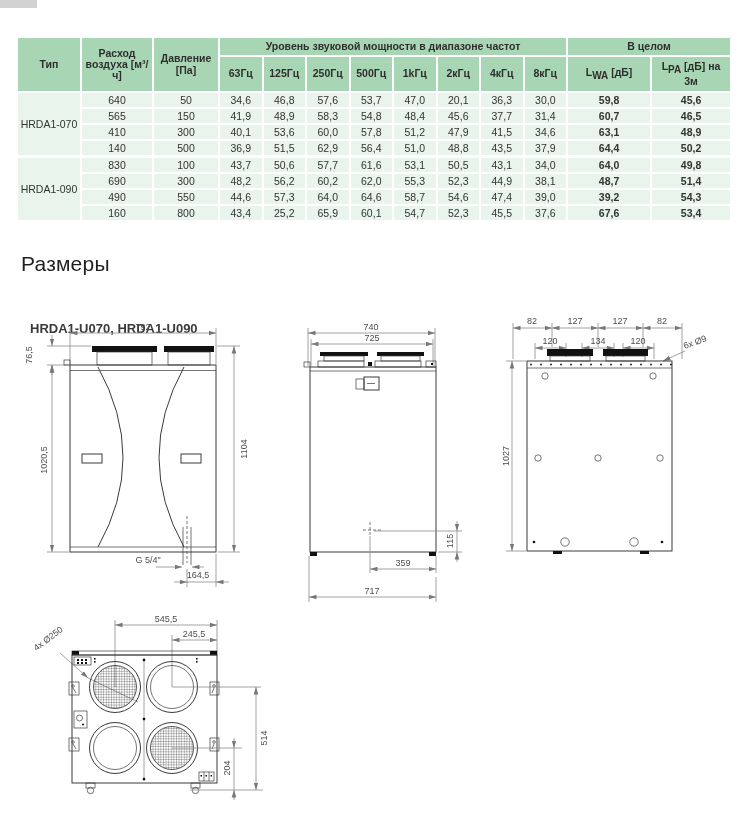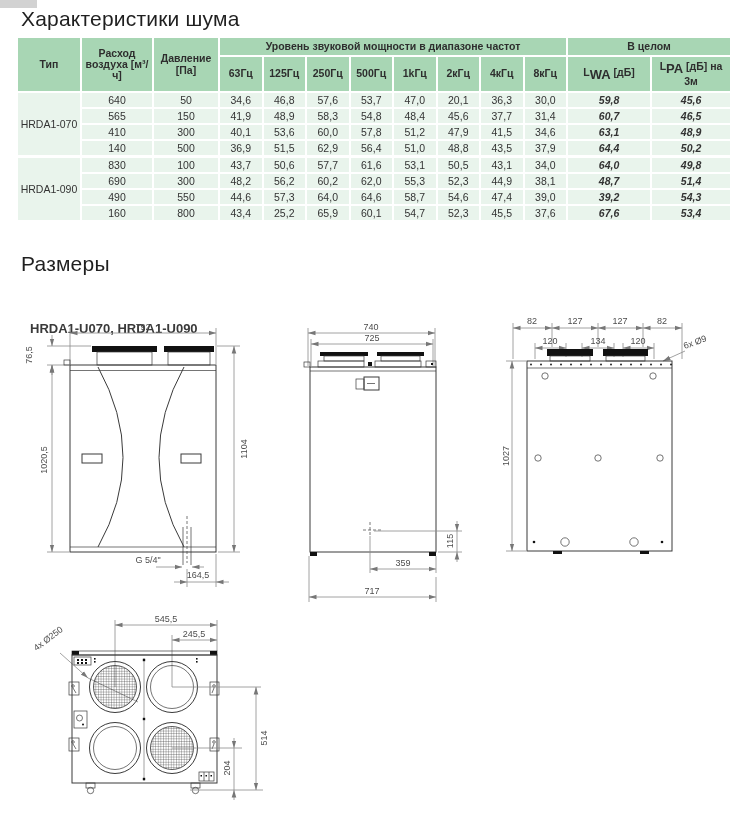--- a/index.html
+++ b/index.html
@@ -12,40 +12,39 @@
   #models-subtitle{position:absolute;left:30px;top:289px;font-size:13px;font-weight:bold;color:#3a3a3a;margin-top:32px;}
 
   table.noise{position:absolute;left:16px;top:36px;width:714px;border-collapse:collapse;
               table-layout:fixed;font-size:10.5px;color:#333;}
   .noise th,.noise td{border:2px solid #fff;background:var(--row-green,#e9f4ec);
               text-align:center;vertical-align:middle;padding:0;}
   .noise th{background:var(--header-green,#a8d6b4);font-weight:bold;color:#2e2e2e;padding:1px 2px;line-height:1.05;}
   .noise thead tr.group-row th{height:15px;}
   .noise thead tr.sub-row th{height:32px;}
   .noise tbody td{height:14px;line-height:1;}
-  .noise td.bold{font-weight:bold;font-style:italic;}
+  .noise td.bold{font-weight:bold;}
   .noise tr.group-start td{border-top-width:3px;text-align:center;}
-  .noise sub{font-size:13px;}
+  .noise sub{font-size:10px;}
 
   svg.draw{position:absolute;overflow:visible;}
   svg text{font-family:"Liberation Sans",sans-serif;font-size:9px;fill:#4d4d4d;}
   .dln{stroke:#8a8a8a;stroke-width:0.8;fill:none;}
   .bln{stroke:#3a3a3a;stroke-width:1;fill:none;}
   .bln2{stroke:#3a3a3a;stroke-width:0.7;fill:none;}
   .blk{fill:#111;stroke:none;}
   .dsh{stroke:#555;stroke-width:0.8;stroke-dasharray:3 2;fill:none;}
 </style>
 </head>
 <body>
 
 <div id="page">
 
   <div id="corner-artifact"></div>
 
-  <div id="title-noise" class="h1">Характеристики шума</div>
 
   <table class="noise">
     <colgroup>
       <col style="width:64px">
         <col style="width:72px">
         <col style="width:66px">
       <col style="width:43.5px">
         <col style="width:43.5px">
         <col style="width:43.5px">
         <col style="width:43.5px">

